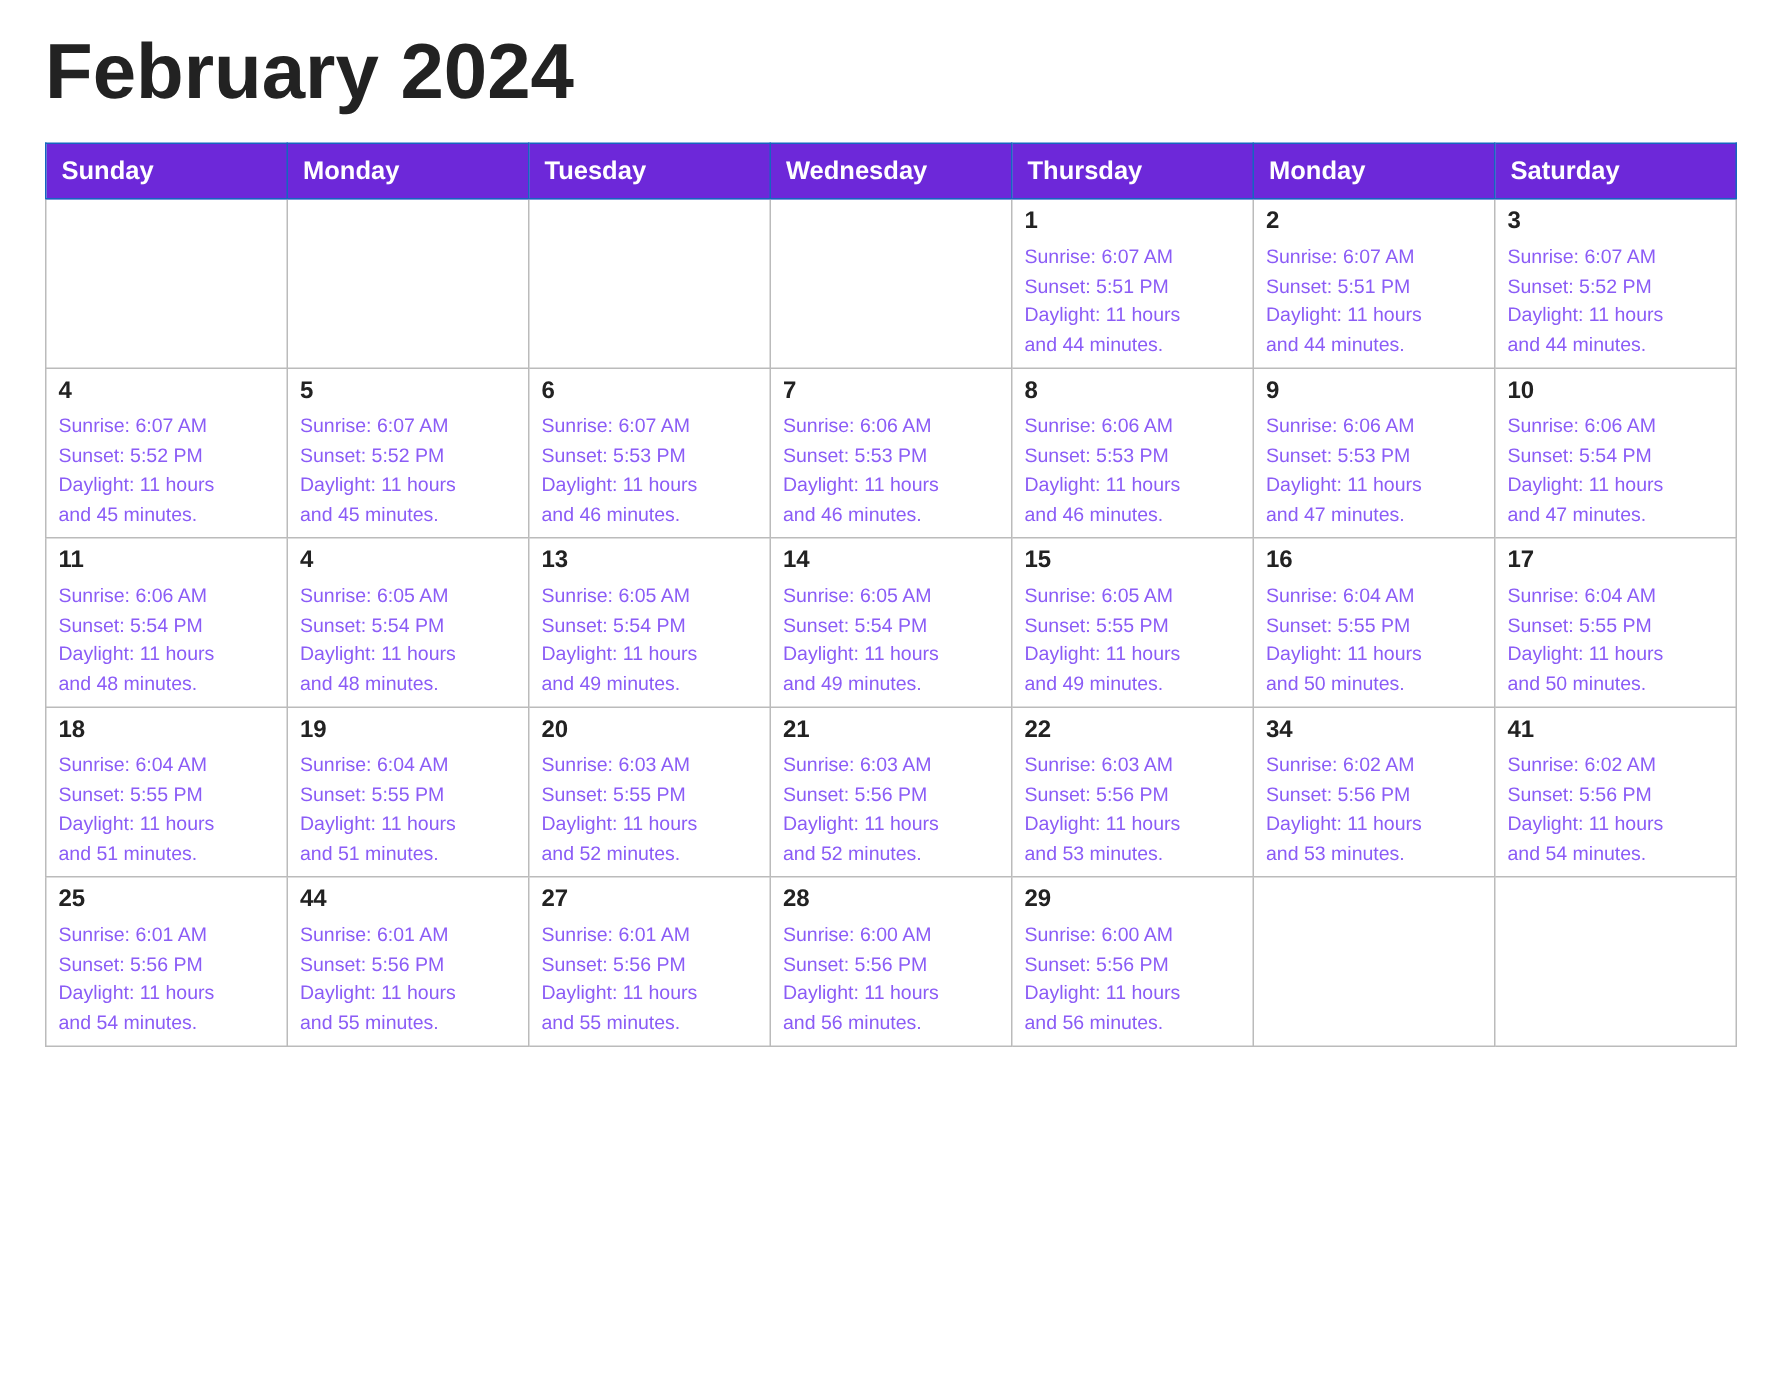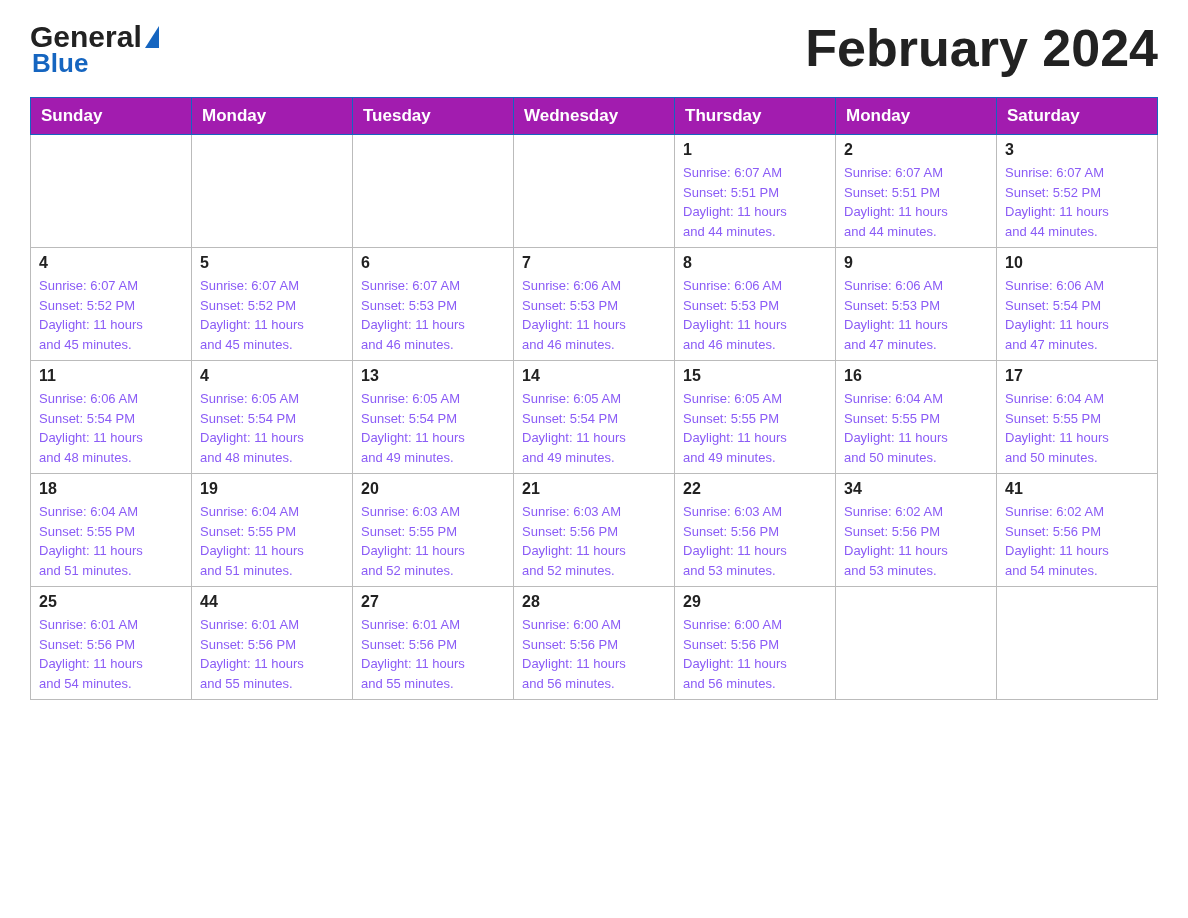--- a/index.html
+++ b/index.html
@@ -35,21 +35,21 @@
       font-size: 20px;
       color: #444;
       margin-top: 4px;
     }
     .calendar-table {
       width: 100%;
       border-collapse: collapse;
       border: 1px solid #aaa;
     }
     .calendar-table th {
-      background-color: #a21caf;
+      background-color: #6d28d9;
       color: #fff;
       font-size: 17px;
       font-weight: bold;
       padding: 8px 10px;
       text-align: left;
       border: 1px solid #1565c0;
     }
     .calendar-table td {
       vertical-align: top;
       border: 1px solid #bbb;
@@ -108,29 +108,20 @@
       font-size: 26px;
       font-weight: 900;
       margin-top: -6px;
       margin-left: 2px;
     }
   </style>
 </head>
 <body>
 
 <div class="header">
-  <div class="logo-area">
-    <div class="logo-svg">
-      <div class="logo-row1">
-        <span>General</span>
-          <span class="logo-arrow"></span>
-      </div>
-      <div class="logo-row2">Blue</div>
-    </div>
-  </div>
   <div class="title-area">
     <div class="month-year">February 2024</div>
   </div>
 </div>
 
 <table class="calendar-table">
   <thead>
     <tr>
       <th>Sunday</th>
       <th>Monday</th>

